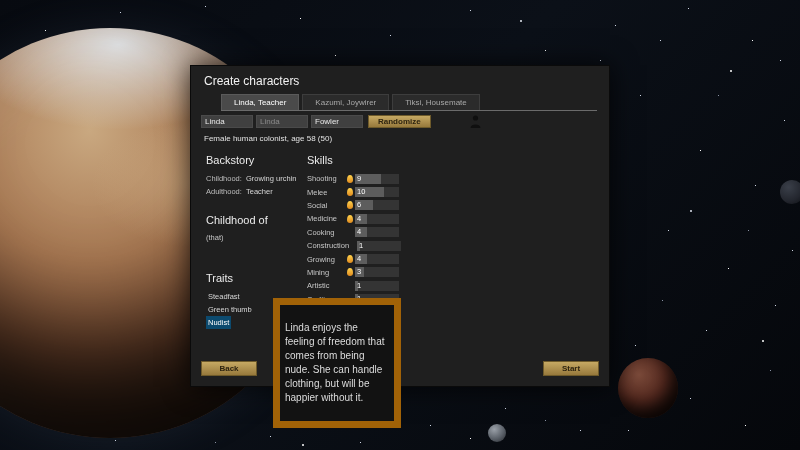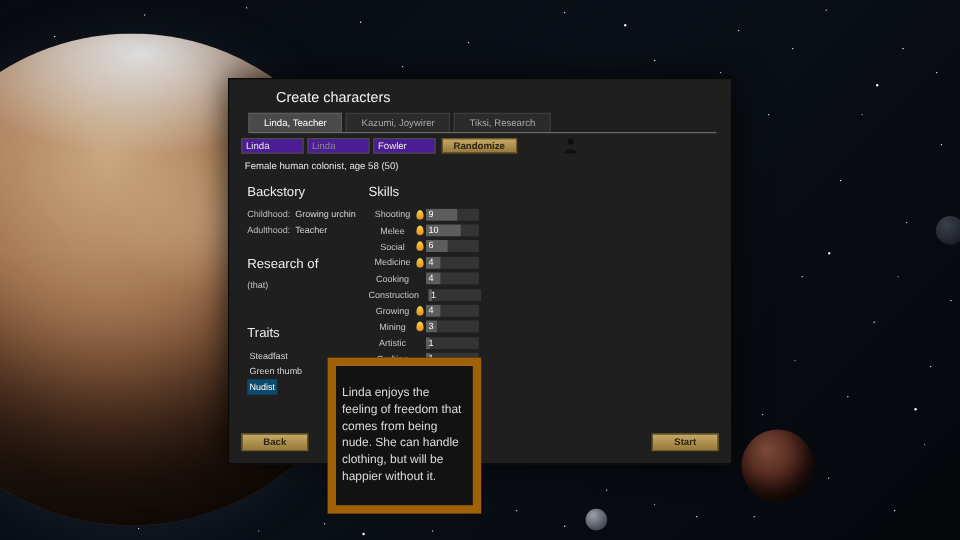--- a/index.html
+++ b/index.html
@@ -33,30 +33,30 @@
     background:radial-gradient(circle at 35% 28%, #7a4a3a 0%, #53281e 45%, #200f0a 100%);
     box-shadow:inset -6px -10px 16px rgba(0,0,0,0.8);}
   .moon-gray{position:absolute;left:488px;top:424px;width:18px;height:18px;border-radius:50%;z-index:1;
     background:radial-gradient(circle at 35% 30%, #9aa0a8 0%, #5a6068 55%, #23262b 100%);}
   .moon-far{position:absolute;left:780px;top:180px;width:24px;height:24px;border-radius:50%;z-index:1;
     background:radial-gradient(circle at 35% 30%, #3a3f49 0%, #23262e 60%, #0d0f13 100%);}
 
   
   .dialog{position:absolute;left:190px;top:65px;width:420px;height:322px;background:#1f1f1f;
     border:1px solid #0a0a0a;box-shadow:0 0 25px rgba(0,0,0,0.75);z-index:2;color:#ddd;box-sizing:border-box;}
-  .dlg-title{position:absolute;left:13px;top:8px;font-size:12px;color:#f2f2f2;margin-left:26px;}
-
-  .tabbar{position:absolute;left:16px;right:12px;top:28px;display:flex;gap:3px;align-items:flex-end;
+  .dlg-title{position:absolute;left:13px;top:8px;font-size:12px;color:#f2f2f2;}
+
+  .tabbar{position:absolute;left:30px;right:12px;top:28px;display:flex;gap:3px;align-items:flex-end;
     border-bottom:1px solid #6b6b6b;height:16px;}
   .tab{font-size:8px;line-height:8px;padding:4px 12px 3px;background:#2b2b2b;color:#a8a8a8;
     border:1px solid #3d3d3d;border-bottom:none;cursor:pointer;white-space:nowrap;}
   .tab.active{background:#4a4a4a;color:#fff;border-color:#5a5a5a;}
 
   .name-row{position:absolute;left:10px;top:49px;display:flex;gap:3px;align-items:center;}
-  .name-input{width:44px;height:11px;font-size:8px;background:#4c1d95;color:#e8e8e8;
+  .name-input{width:44px;height:11px;font-size:8px;background:#404040;color:#e8e8e8;
     border:1px solid #4a4a4a;padding:0 3px;font-family:inherit;}
   .name-input.nick{color:#8a8a8a;}
   .gold-btn{background:linear-gradient(#c6a963,#97793c);border:1px solid #6e5a2a;color:#2e2410;
     font-size:8px;font-weight:bold;font-family:inherit;display:flex;align-items:center;justify-content:center;cursor:pointer;}
   .btn-randomize{height:13px;padding:0 9px;margin-left:2px;}
   .person-icon{margin-left:36px;display:flex;align-items:center;}
 
   .summary{position:absolute;left:13px;top:68px;font-size:8px;color:#e2e2e2;}
 
   .col-left{position:absolute;left:15px;top:88px;width:100px;}
@@ -64,21 +64,21 @@
   .sect-head{font-size:11px;color:#ececec;margin:0 0 6px 0;font-weight:normal;}
   .bs-row{display:flex;font-size:7.5px;line-height:13px;color:#c6c6c6;}
   .bs-label{flex:0 0 40px;color:#bdbdbd;}
   .bs-value{color:#d6d6d6;}
   .incap{margin-top:16px;}
   .incap-val{font-size:7.5px;color:#c6c6c6;line-height:12px;}
   .traits{margin-top:28px;}
   .trait{font-size:7.5px;line-height:13px;color:#d6d6d6;cursor:pointer;width:max-content;padding:0 2px;}
   .trait.hl{background:#0c4a6e;color:#fff;}
 
-  .skill-row{display:flex;align-items:center;height:13.4px;cursor:pointer;text-align:center;}
+  .skill-row{display:flex;align-items:center;height:13.4px;cursor:pointer;}
   .skill-name{flex:0 0 40px;font-size:7.5px;color:#c6c6c6;white-space:nowrap;}
   .flame{width:6px;height:8px;margin-right:2px;flex:0 0 6px;
     background:linear-gradient(#ffd34d,#e08a1e);border-radius:50% 50% 50% 50%/62% 62% 38% 38%;}
   .skill-bar{position:relative;width:44px;height:10px;background:#343434;overflow:hidden;}
   .skill-fill{position:absolute;left:0;top:0;bottom:0;background:#5d5d5d;}
   .skill-level{position:absolute;left:2px;top:0;font-size:7.5px;line-height:10px;color:#fff;}
 
   .tooltip{position:absolute;left:82px;top:232px;width:104px;background:#121212;border:7px solid #a16207;
     color:#dcdcdc;font-size:10px;line-height:1.4;padding:16px 5px;z-index:5;}
 
@@ -95,21 +95,21 @@
   <div class="moon-red"></div>
   <div class="moon-gray"></div>
   <div class="moon-far"></div>
 
   <div class="dialog">
     <div class="dlg-title">Create characters</div>
 
     <div class="tabbar">
       <div class="tab active">Linda, Teacher</div>
       <div class="tab">Kazumi, Joywirer</div>
-      <div class="tab">Tiksi, Research</div>
+      <div class="tab">Tiksi, Housemate</div>
     </div>
 
     <div class="name-row">
       <input class="name-input" value="Linda" style="">
       <input class="name-input nick" value="Linda" style="">
       <input class="name-input" value="Fowler" style="">
       <button class="gold-btn btn-randomize">Randomize</button>
       <span class="person-icon">
         <svg width="11" height="13" viewBox="0 0 11 13">
             <circle cx="5.5" cy="3" r="2.6" fill="#0f0f0f"></circle>
@@ -125,21 +125,21 @@
       <div class="bs-row">
         <span class="bs-label">Childhood:</span>
         <span class="bs-value">Growing urchin</span>
       </div>
       <div class="bs-row">
         <span class="bs-label">Adulthood:</span>
         <span class="bs-value">Teacher</span>
       </div>
 
       <div class="incap">
-        <h3 class="sect-head">Research of</h3>
+        <h3 class="sect-head">Childhood of</h3>
         <div class="incap-val">(that)</div>
       </div>
 
       <div class="traits">
         <h3 class="sect-head">Traits</h3>
         <div id="traits-list">
 
         <div class="trait" style="">Steadfast</div>
             <div class="trait" style="">Green thumb</div>
             <div class="trait hl" style="">Nudist</div>

